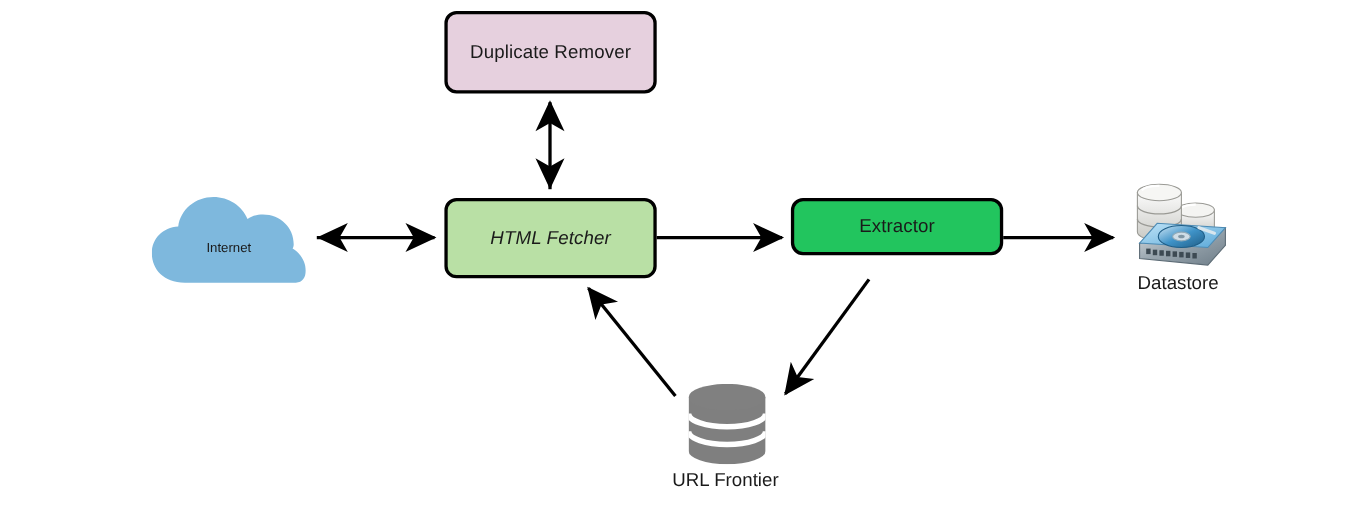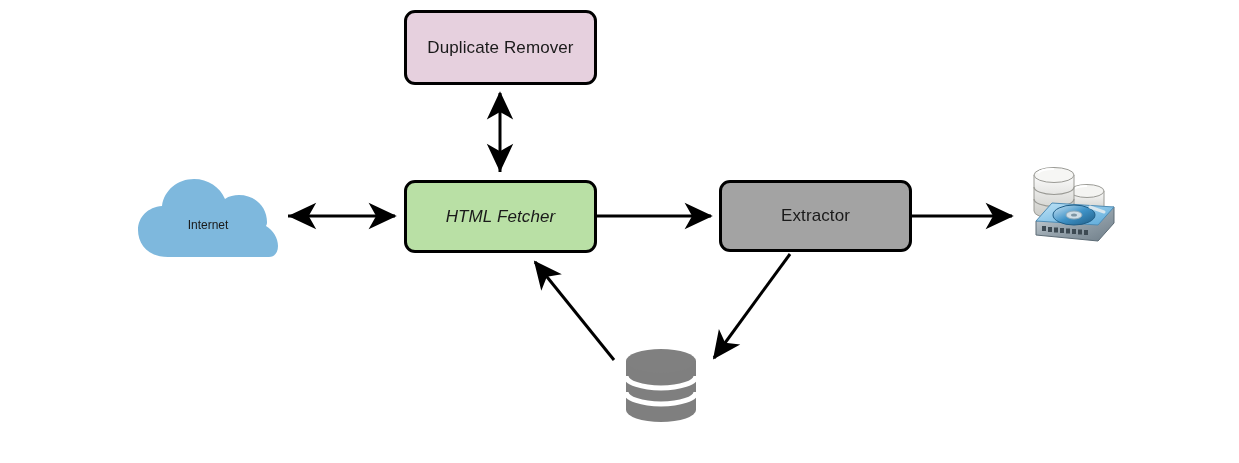--- a/index.html
+++ b/index.html
@@ -43,22 +43,22 @@
     background: #e6d0de;
   }
   #box-html-fetcher {
     left: 404px; top: 180px;
     width: 193px; height: 73px;
     background: #b9e0a5;
     font-style: italic;
   }
   #box-extractor {
     left: 719px; top: 180px;
-    width: 193px; height: 72px;
-    background: #a3a3a3;
+    width: 193px; height: 52px;
+    background: #22c55e;
   }
 
   
   #cloud-internet {
     position: absolute;
     left: 138px; top: 172px;
     width: 140px; height: 90px;
   }
   #cloud-internet .cloud-label {
     position: absolute;
@@ -184,20 +184,21 @@
 
 <div id="node-url-frontier">
   <div class="cyl-wrap">
     <svg width="70" height="73" viewBox="0 0 70 73" xmlns="http://www.w3.org/2000/svg">
       <path d="M0,12 L0,61 A35,12 0 0 0 70,61 L70,12 Z" fill="#7f7f7f"></path>
       <ellipse cx="35" cy="12" rx="35" ry="12" fill="#808080"></ellipse>
       <path d="M0,27 A35,12 0 0 0 70,27" fill="none" stroke="#ffffff" stroke-width="5"></path>
       <path d="M0,43 A35,12 0 0 0 70,43" fill="none" stroke="#ffffff" stroke-width="5"></path>
     </svg>
   </div>
+  <div class="frontier-label">URL Frontier</div>
 </div>
 
 <div id="node-datastore">
   <div class="ds-wrap">
     <svg width="95" height="82" viewBox="0 0 95 82" xmlns="http://www.w3.org/2000/svg">
       <defs>
         <linearGradient id="gDisk" x1="0" y1="0" x2="0" y2="1">
           <stop offset="0" stop-color="#fbfbfb"></stop>
           <stop offset="1" stop-color="#c9c9c4"></stop>
         </linearGradient>
@@ -247,13 +248,14 @@
           <rect x="30" y="64.5" width="4" height="5"></rect>
           <rect x="36" y="65" width="4" height="5"></rect>
           <rect x="42" y="65.5" width="4" height="5"></rect>
           <rect x="48" y="66" width="4" height="5"></rect>
           <rect x="54" y="66.5" width="4" height="5"></rect>
           <rect x="60" y="67" width="4" height="5"></rect>
         </g>
       </g>
     </svg>
   </div>
+  <div class="datastore-label">Datastore</div>
 </div>
 
 </body></html>

